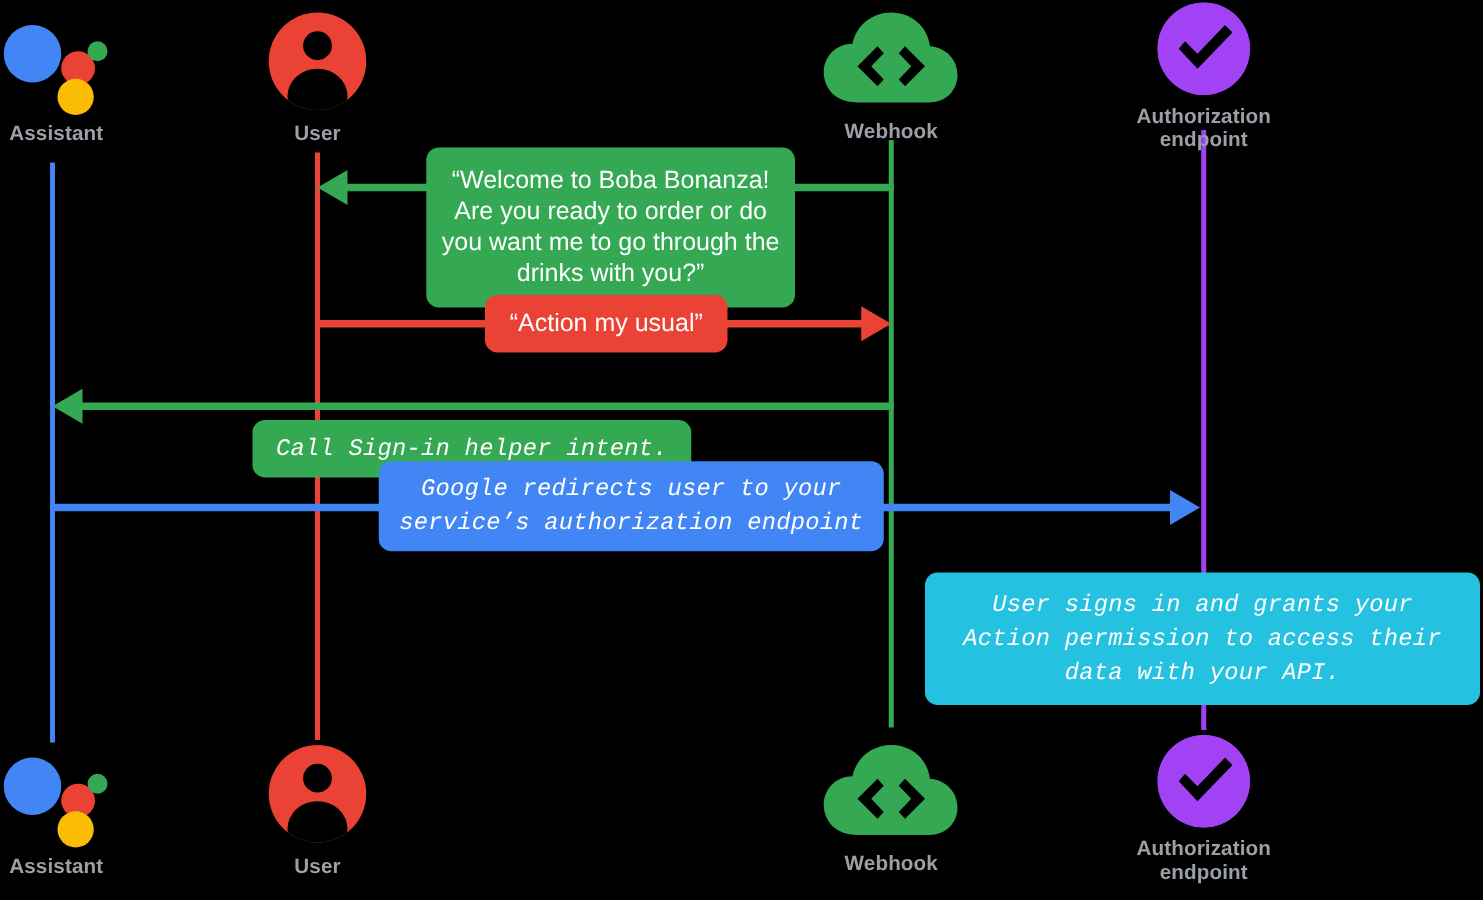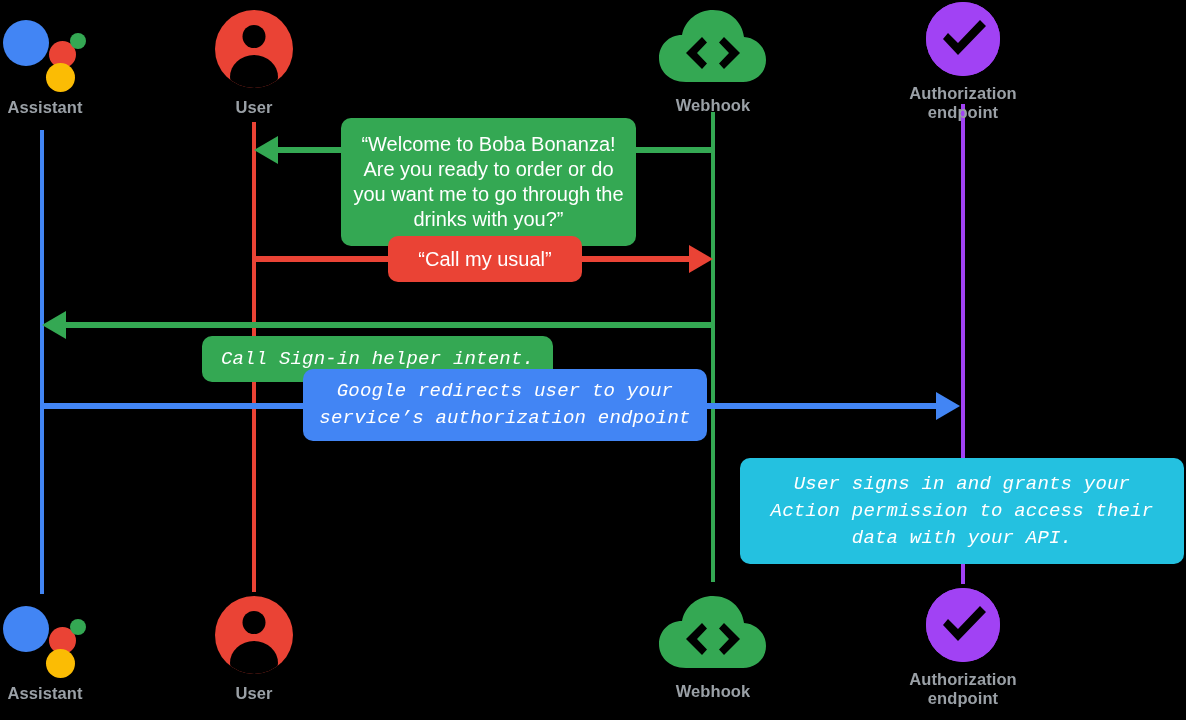--- a/index.html
+++ b/index.html
@@ -181,21 +181,21 @@
 
   <div class="hline" style="left:268px; top:147px; width:447px; background:#34A853;"></div>
   <div class="arrowhead" style="left:254px; top:136px; border-right:24px solid #34A853;"></div>
   <div class="bubble bubble-sans" style="left:341px; top:88px; width:295px; height:128px; background:#34A853; padding:6px 12px;margin-top:30px;">
     <span>“Welcome to Boba Bonanza! Are you ready to order or do you want me to go through the drinks with you?”</span>
   </div>
 
   <div class="hline" style="left:254px; top:256px; width:442px; background:#EA4335;"></div>
   <div class="arrowhead" style="left:689px; top:245px; border-left:24px solid #EA4335;"></div>
   <div class="bubble bubble-sans" style="left:388px; top:236px; width:194px; height:46px; background:#EA4335; padding:4px 10px;">
-    <span>“Call my usual”</span>
+    <span>“Action my usual”</span>
   </div>
 
   <div class="hline" style="left:56px; top:322px; width:659px; background:#34A853;"></div>
   <div class="arrowhead" style="left:42px; top:311px; border-right:24px solid #34A853;"></div>
   <div class="bubble bubble-mono" style="left:202px; top:302px; width:351px; height:46px; background:#34A853; padding:4px 12px;margin-top:34px;">
     <span>Call Sign-in helper intent.</span>
   </div>
 
   <div class="hline" style="left:40px; top:403px; width:900px; background:#4285F4;"></div>
   <div class="arrowhead" style="left:936px; top:392px; border-left:24px solid #4285F4;"></div>

